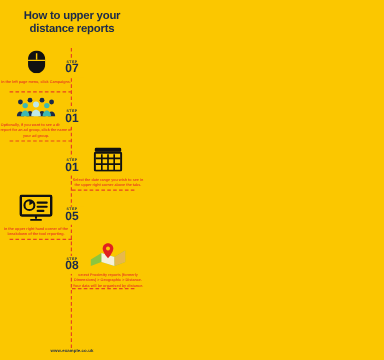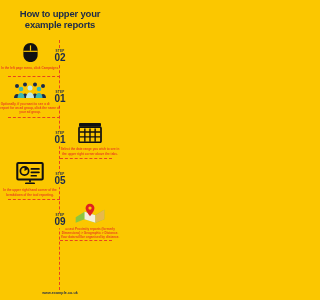--- a/index.html
+++ b/index.html
@@ -116,21 +116,21 @@
   }
 </style>
 </head>
 <body>
 
 <div class="page">
 
   <div class="header">
     <div class="title">
       <span>How to upper your</span><br>
-      <span>example reports</span>
+      <span>distance reports</span>
     </div>
   </div>
 
   <div class="spine"></div>
 
   <div class="steps">
 
     <div class="row">
       <div class="cell icon-cell">
         <span class="icon">
@@ -138,21 +138,21 @@
             <path d="M12 0C5.4 0 0 5.4 0 12v8c0 6.6 5.4 12 12 12s12-5.4 12-12v-8C24 5.4 18.6 0 12 0z" fill="#111111"></path>
             <rect x="11" y="4" width="2" height="9" fill="#FBC700"></rect>
             <path d="M0 13h24v2H0z" fill="#FBC700"></path>
           </svg>
         </span>
         <div class="desc">In the left page menu, click Campaigns.</div>
       </div>
       <div class="cell text-cell"></div>
       <div class="badge">
         <span class="lbl">STEP</span>
-        <span class="num">02</span>
+        <span class="num">07</span>
       </div>
       <div class="connector left"></div>
     </div>
 
 
     <div class="row">
       <div class="cell icon-cell">
         <span class="icon">
           <svg width="34" height="17" viewBox="0 0 68 34">
 
@@ -245,21 +245,21 @@
             <path d="M14 14 L30 19 L30 30 L14 25z" fill="#F5F0DC"></path>
             <path d="M30 19 L43 11 L43 25 L30 30z" fill="#E8B84B"></path>
             <path d="M22 2c-3.6 0-6.5 2.9-6.5 6.5 0 4.9 6.5 12 6.5 12s6.5-7.1 6.5-12C28.5 4.9 25.6 2 22 2z" fill="#E02020"></path>
             <circle cx="22" cy="8.5" r="2.4" fill="#FBC700"></circle>
           </svg>
         </span>
         <div class="desc">Select Proximity reports (formerly Dimensions) &gt; Geographic &gt; Distance. Your data will be organised by distance.</div>
       </div>
       <div class="badge">
         <span class="lbl">STEP</span>
-        <span class="num">09</span>
+        <span class="num">08</span>
       </div>
       <div class="connector right"></div>
     </div>
 
   </div>
 
   <div class="footer">
     <span class="url">www.example.co.uk</span>
   </div>
 

